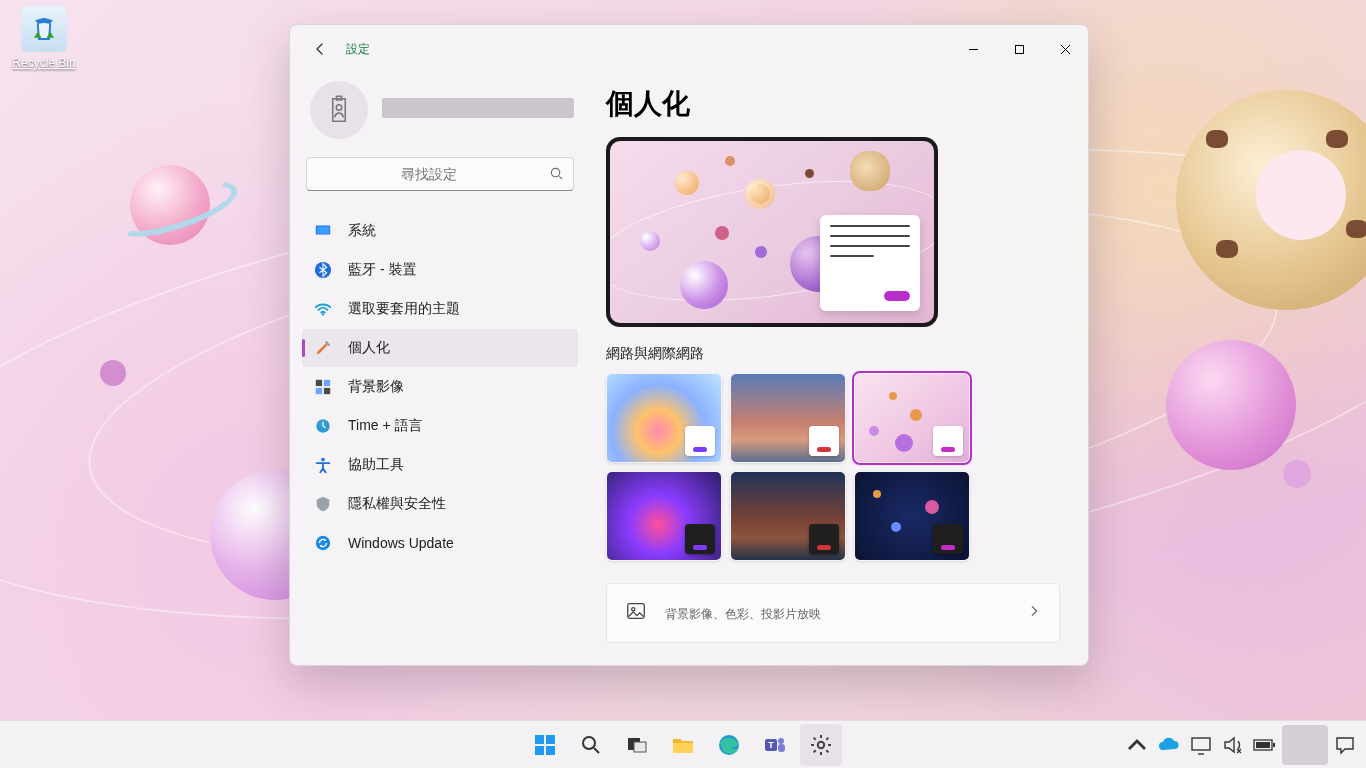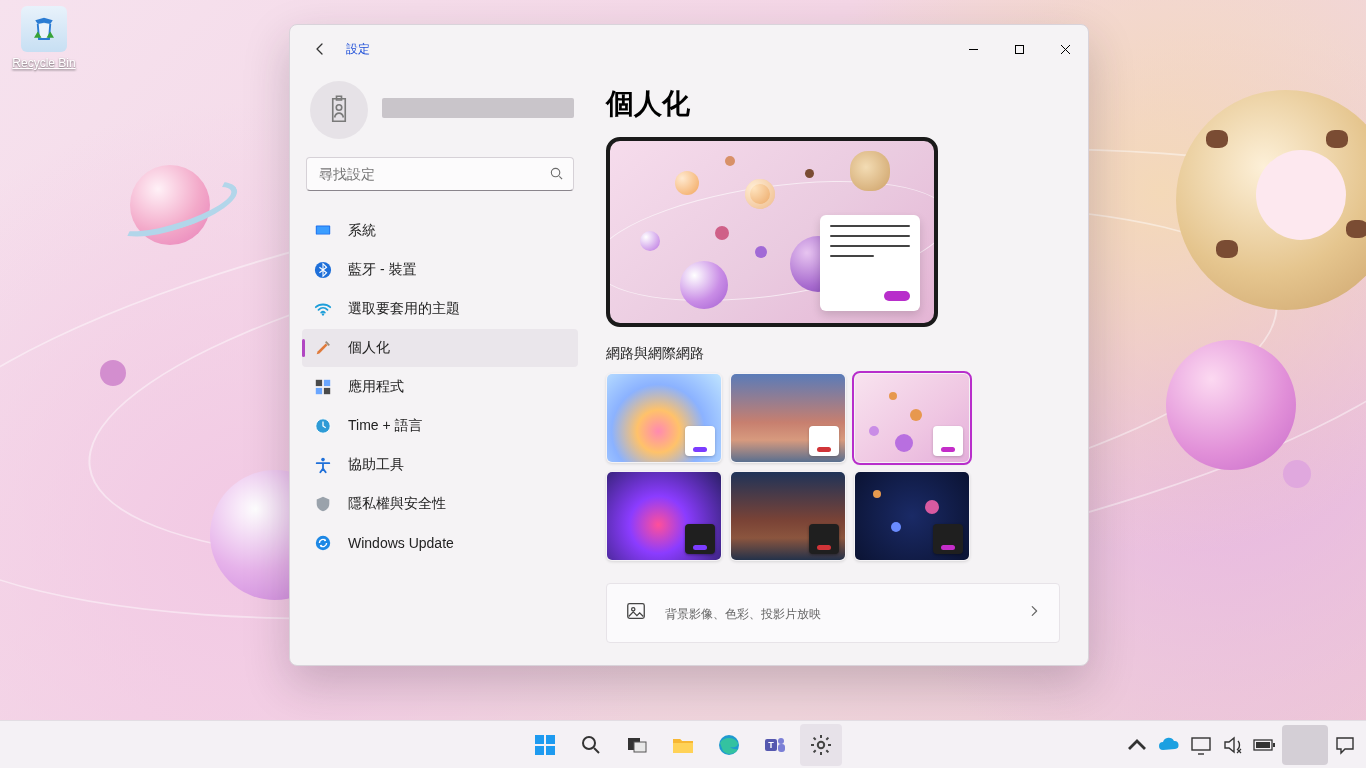--- a/index.html
+++ b/index.html
@@ -39,36 +39,36 @@
 
 
 .window {
   position: absolute; left: 289px; top: 24px; width: 800px; height: 642px;
   background: #f5f3f5; border: 1px solid #d9d3da; border-radius: 8px;
   box-shadow: 0 18px 46px rgba(50,30,50,.22);
   display: flex; flex-direction: column; overflow: hidden;
 }
 .titlebar { height: 48px; display: flex; align-items: center; padding-left: 10px; }
 .tb-back { width: 40px; height: 40px; display:flex;align-items:center;justify-content:center; border-radius:4px; cursor:pointer;}
-.tb-title { font-size: 12px; margin-left: 6px; color:#1d4ed8;}
+.tb-title { font-size: 12px; margin-left: 6px; color:#15803d;}
 .tb-spacer { flex: 1; }
 .tb-btn { width: 46px; height: 32px; display:flex;align-items:center;justify-content:center; cursor:pointer;}
 .tb-btn svg{width:11px;height:11px;}
 
 .win-body { flex:1; display:flex; overflow:hidden;}
 
 
 .sidebar { width: 300px; padding: 0 6px 12px 6px; overflow-y:auto;}
 .account { display:flex; align-items:center; gap:14px; padding: 8px 10px 18px 14px;}
 .avatar { width:58px; height:58px; border-radius:50%; background:#e6e2e7; display:flex;align-items:center;justify-content:center;}
 .avatar svg{width:30px;height:30px;color:#7a7a7a;}
 .acct-text{flex:1;}
 .acct-name{height:20px;background:#c9c5ca;border-radius:2px;margin-bottom:4px;}
 .search { margin: 0 10px 14px; position: relative; }
-.search input { width:100%; height:34px; border:1px solid #d6d1d7; border-bottom:1.5px solid #8a858c; border-radius:4px; background:#fcfbfc; padding:0 34px 0 12px; font-size:14px; outline:none;}
+.search input { width:100%; height:34px; border:1px solid #d6d1d7; border-bottom:1.5px solid #8a858c; border-radius:4px; background:#fcfbfc; padding:0 34px 0 12px; font-size:14px; outline:none;text-align:center;}
 .search .mag { position:absolute; right:10px; top:9px; color:#6b6b6b;}
 .nav { list-style:none; padding: 6px 4px; }
 .nav li { display:flex; align-items:center; gap:16px; height:38px; padding:0 12px; margin:1px 2px; border-radius:4px; font-size:14px; color:#222; cursor:pointer; position:relative;}
 .nav li.active { background:#eae6eb;}
 .nav li.active::before { content:""; position:absolute; left:0; top:10px; bottom:10px; width:3px; border-radius:3px; background:#b146c2;}
 .nav .nic { width:18px; height:18px; display:flex;align-items:center;justify-content:center; font-size:16px;}
 
 
 .content { flex:1; padding: 8px 28px 8px 16px; overflow-y:auto;}
 .page-title { font-size: 28px; font-weight:600; margin: 4px 0 14px 0;}
@@ -232,21 +232,21 @@
           </li>
           <li>
             <span class="nic">
                 <svg viewBox="0 0 20 20" width="18" height="18">
                   <rect x="2" y="2" width="7" height="7" fill="#4a4a4a"></rect>
                   <rect x="11" y="2" width="7" height="7" fill="#6aa6ff"></rect>
                   <rect x="2" y="11" width="7" height="7" fill="#6aa6ff"></rect>
                   <rect x="11" y="11" width="7" height="7" fill="#4a4a4a"></rect>
                 </svg>
               </span>
-            <span>應用程式</span>
+            <span>背景影像</span>
           </li>
           <li>
             <span class="nic">
                 <svg viewBox="0 0 20 20" width="18" height="18">
                   <circle cx="10" cy="10" r="8" fill="#2e9bd6"></circle>
                   <circle cx="10" cy="10" r="8" fill="none" stroke="#fff" stroke-width="1"></circle>
                   <path d="M10 5v5l3 2" stroke="#fff" stroke-width="1.4" fill="none"></path>
                 </svg>
               </span>
             <span>Time + 語言</span>

